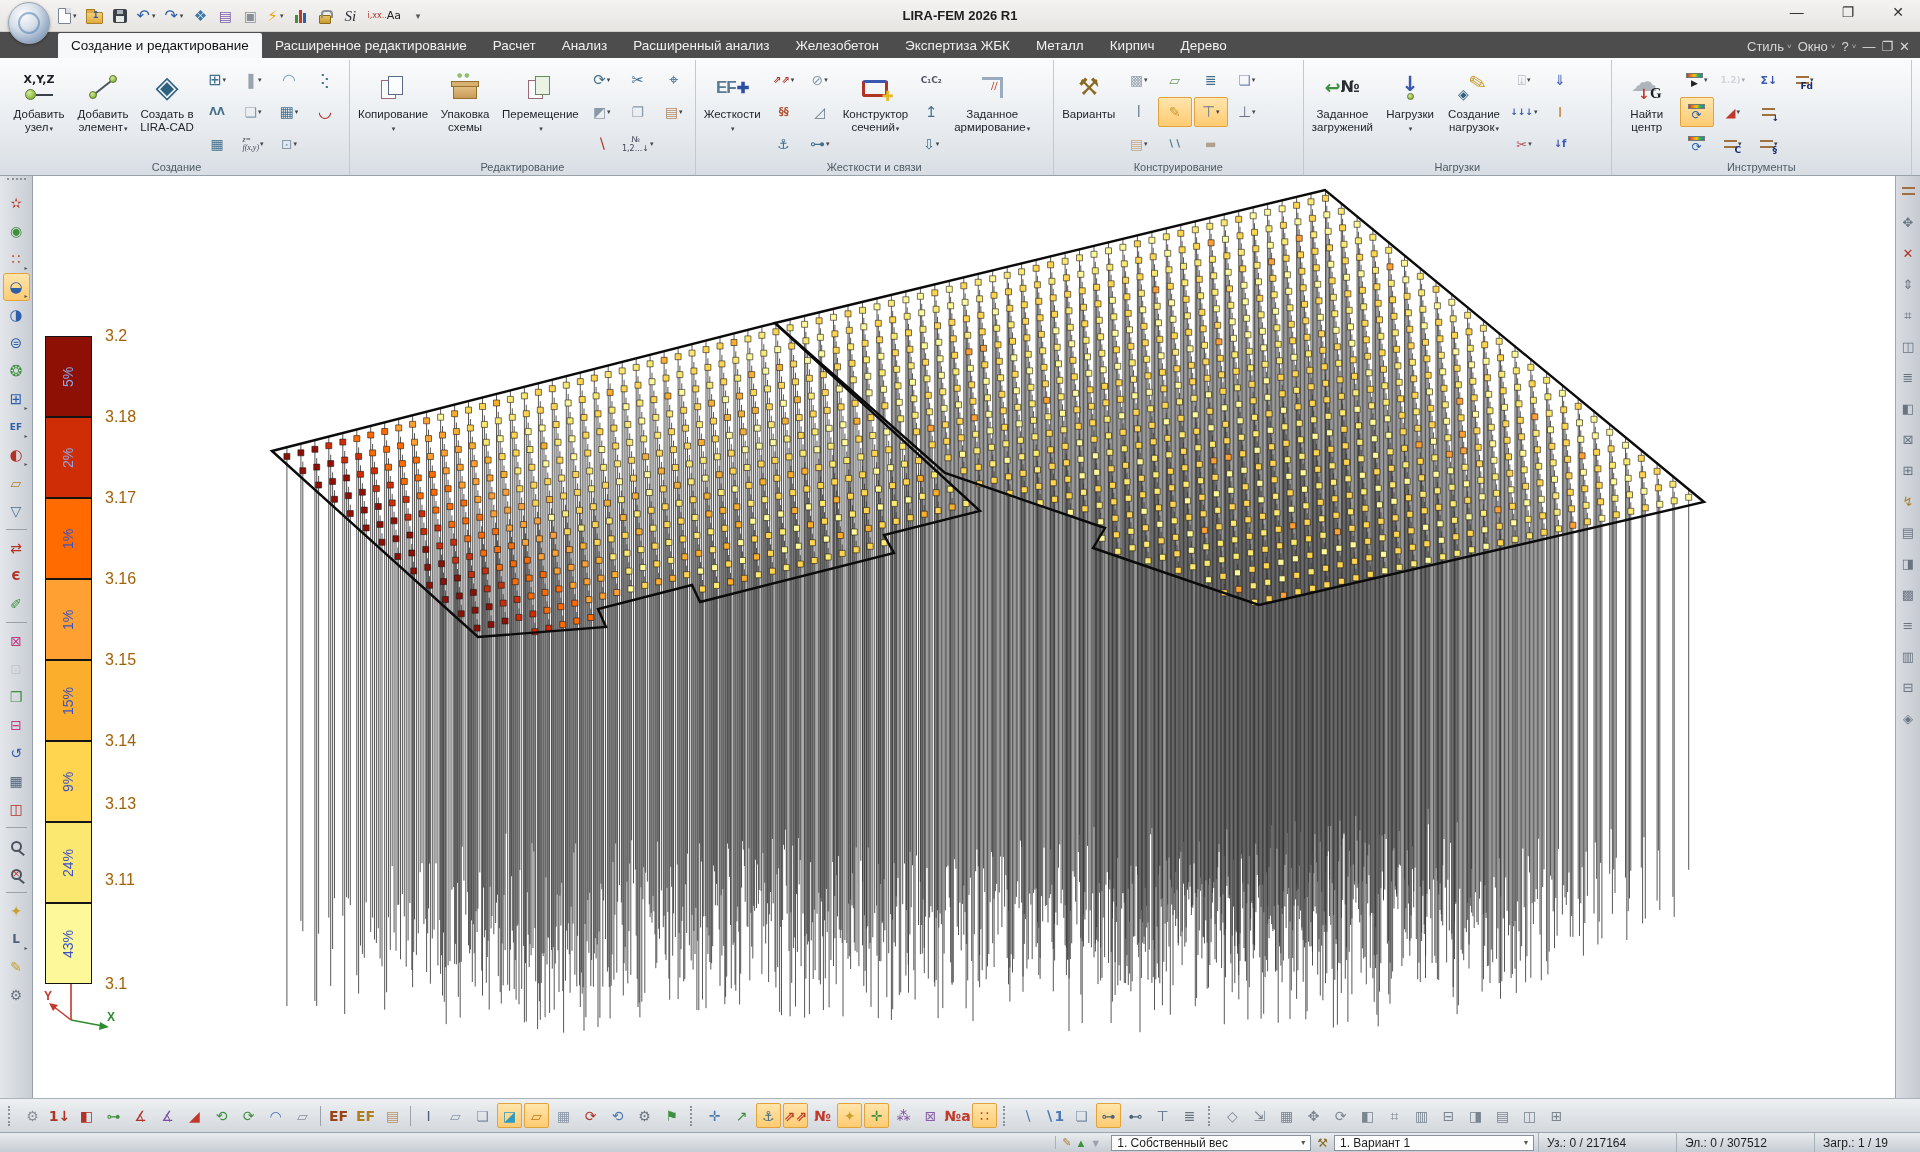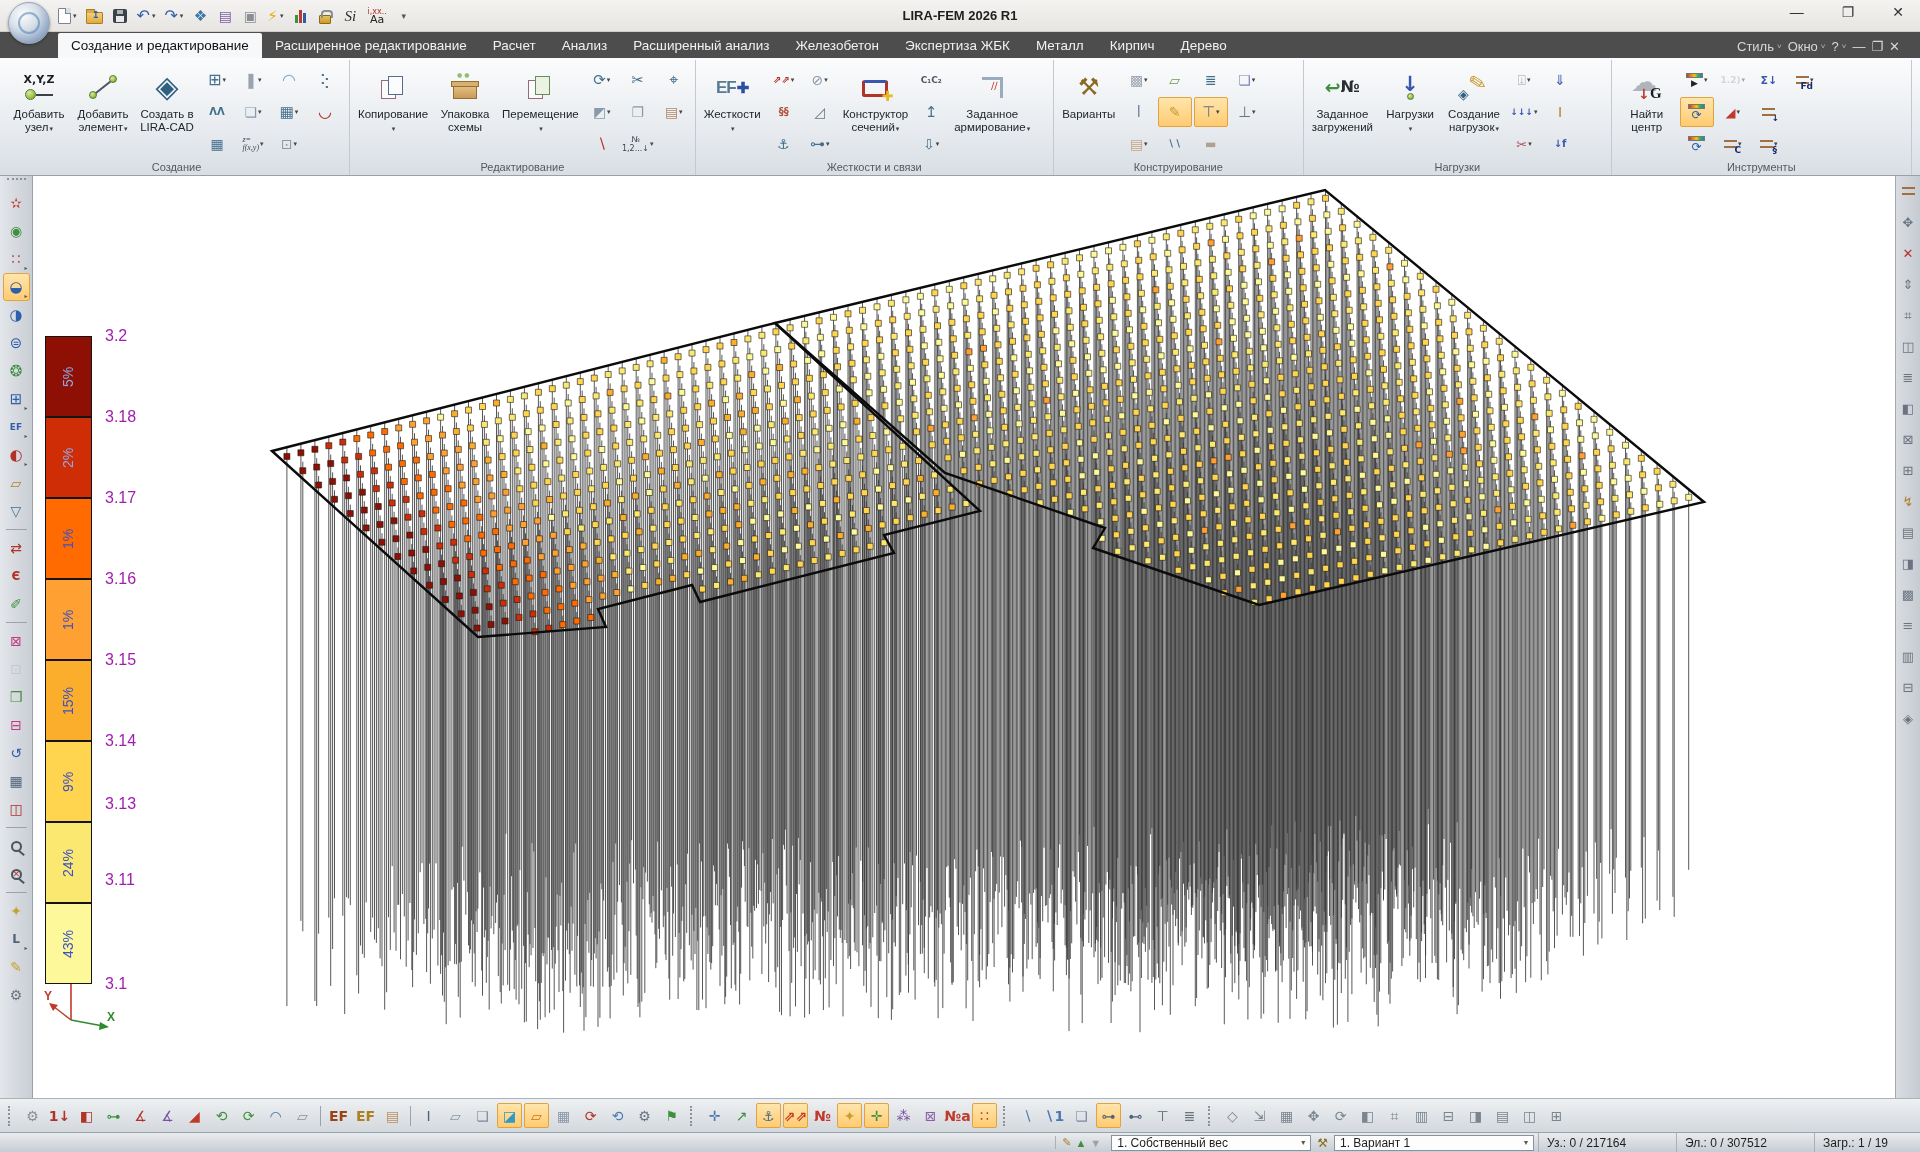--- a/index.html
+++ b/index.html
@@ -12,21 +12,21 @@
 .logo:after{content:"";position:absolute;inset:9px;border-radius:50%;border:2px solid #4C7FB0;opacity:.55}
 .qat{position:absolute;left:58px;top:3px;height:26px;display:flex;align-items:center;gap:9px}
 .qbtn{display:flex;align-items:center;gap:1px;min-width:16px;height:24px;justify-content:center}
 .winbtns{position:absolute;right:16px;top:4px;display:flex;gap:38px;color:#333;font-size:14px}
 .winbtns span{cursor:default}
 
 .tabrow{position:absolute;left:0;top:32px;right:0;height:26px;background:#4D4D4D;display:flex;align-items:flex-end;padding-left:58px}
 .tabs{display:flex;align-items:flex-end;height:100%}
 .tab{padding:5px 13px 5px;font-size:13.5px;color:#F1F1F1;white-space:nowrap}
 .tab.active{background:#F7F8F9;color:#111;border-radius:2px 2px 0 0}
-.tabmenu{margin-left:auto;display:flex;align-items:center;gap:6px;color:#D8D8D8;font-size:13px;padding-right:20px;padding-bottom:4px}
+.tabmenu{margin-left:auto;display:flex;align-items:center;gap:6px;color:#D8D8D8;font-size:13px;padding-right:10px;padding-bottom:4px}
 .tabmenu .mi{display:flex;align-items:center;gap:3px}
 .tabmenu .mc{font-size:8px;color:#B8B8B8}
 
 .ribbon{position:absolute;left:0;top:58px;right:0;height:118px;background:linear-gradient(#FBFCFD,#E6EAEE 65%,#D8DEE4);border-bottom:1px solid #98A0AA;display:flex;align-items:stretch;padding:2px 0 0 4px}
 .rgroup{position:relative;display:flex;flex-direction:column;border-right:1px solid #C3C9CF;padding:1px 4px 15px 4px}
 .rbody{display:flex;flex:1;align-items:stretch;gap:2px}
 .rlabel{position:absolute;left:0;right:0;bottom:2px;text-align:center;font-size:11px;color:#4F5A66;white-space:nowrap}
 .bigbtn{min-width:62px;display:flex;flex-direction:column;align-items:center;padding:4px 3px 0;border:1px solid transparent;border-radius:3px}
 .bicon{height:42px;display:flex;align-items:center;justify-content:center}
 .blabel{font-size:11.5px;line-height:13px;text-align:center;color:#20262D;white-space:nowrap}
@@ -47,21 +47,21 @@
 .rbtn{width:20px;height:20px;display:flex;align-items:center;justify-content:center}
 
 #viewport{position:absolute;left:33px;top:176px;width:1862px;height:922px;background:#FFFFFF;overflow:hidden}
 #scene,#triad{position:absolute;pointer-events:none}
 #scene{left:0;top:0}
 #triad{left:10px;bottom:58px}
 .vhead{position:absolute;left:8px;top:4px;font-size:15px;line-height:21px;color:#000;z-index:3}
 #legend{position:absolute;left:0;top:0;z-index:3}
 .lblock{position:absolute;left:12px;width:47px;height:81px;border:1px solid #141414;display:flex;align-items:center;justify-content:center}
 .lpct{transform:rotate(-90deg);font-size:14px;white-space:nowrap}
-.lval{position:absolute;left:72px;transform:translateY(-50%);font-size:16px;color:#a21caf}
+.lval{position:absolute;left:72px;transform:translateY(-50%);font-size:16px;color:#a16207}
 
 .bbar{position:absolute;left:0;right:0;top:1098px;height:34px;background:linear-gradient(#EEF0F2,#D3D8DD);border-top:1px solid #AAB2BA;display:flex;align-items:center;padding:0 4px;gap:2px;z-index:6}
 .bbtn{width:25px;height:25px;display:flex;align-items:center;justify-content:center;border:1px solid transparent;border-radius:2px}
 .bhandle{width:6px;height:20px;border-left:2px dotted #8A929C;margin:0 4px}
 .bsep{width:1px;height:20px;background:#9AA2AC;margin:0 3px}
 
 .sbar{position:absolute;left:0;right:0;bottom:0;height:20px;background:linear-gradient(#E9ECEF,#C7CDD4);border-top:1px solid #9AA2AC;display:flex;align-items:center;font-size:12px;color:#1E1E1E;z-index:6}
 .sb-fill{flex:1}
 .sb-icons{display:flex;align-items:center;gap:4px;padding:0 6px;border-left:1px solid #A8B0B8}
 .sb-dd{width:200px;height:16px;background:#FDFDFD;border:1px solid #8A929C;display:flex;align-items:center;padding:0 5px;margin:0 4px;font-size:12px}
@@ -78,21 +78,21 @@
 .k-floppy{width:14px;height:14px;background:#3A4148;border-radius:2px;position:relative}
 .k-floppy:before{content:"";position:absolute;left:3px;bottom:1px;width:8px;height:6px;background:#E8EAEA}
 .k-floppy:after{content:"";position:absolute;left:4px;top:1px;width:6px;height:4px;background:#AEB4BC}
 .k-bars{display:inline-flex;align-items:flex-end;gap:1px;height:14px}
 .k-bars i{width:3px;height:8px;background:#3F8F3F;display:block}
 .k-bars i:nth-child(2){height:13px;background:#C0392B}
 .k-bars i:nth-child(3){height:10px;background:#2C5FA8}
 .k-lock{width:12px;height:9px;background:linear-gradient(#E8C35A,#C89A2E);border:1px solid #8A6A18;border-radius:1px;position:relative;margin-top:6px}
 .k-lock:before{content:"";position:absolute;left:1px;top:-6px;width:8px;height:6px;border:2px solid #8A8F96;border-bottom:none;border-radius:4px 4px 0 0}
 .k-si{font-style:italic;font-size:15px;color:#2A2E33;font-family:"Liberation Serif",serif}
-.k-format{display:inline-flex;flex-direction:column;line-height:8px;font-size:8px;text-align:right}
+.k-format{display:inline-flex;flex-direction:row;line-height:8px;font-size:8px;text-align:right}
 .k-format .r{color:#B03326}.k-format .a{font-size:11px;color:#222}
 .k-mag{width:11px;height:11px;border:2px solid #4A5560;border-radius:50%;position:relative}
 .k-mag:after{content:"";position:absolute;right:-5px;bottom:-4px;width:7px;height:2px;background:#4A5560;transform:rotate(40deg)}
 .k-mag.x:before{content:"✕";position:absolute;left:0px;top:-1px;color:#C0392B;font-size:9px;font-weight:bold}
 .k-mz{width:13px;height:13px;display:inline-grid;grid-template-columns:1fr 1fr;position:relative}
 .k-mz i{border:1px solid #A07040;display:block}
 .k-mz i:nth-child(1){background:#E8B84B}.k-mz i:nth-child(2){background:#FFF3B0}
 .k-mz i:nth-child(3){background:#C75B39}.k-mz i:nth-child(4){background:#F5D680}
 .k-mz b{position:absolute;right:-4px;bottom:-4px;font-size:9px;color:#1A2A6A}
 .k-cb,.k-refresh{display:inline-flex;flex-direction:column;align-items:center;gap:1px}

